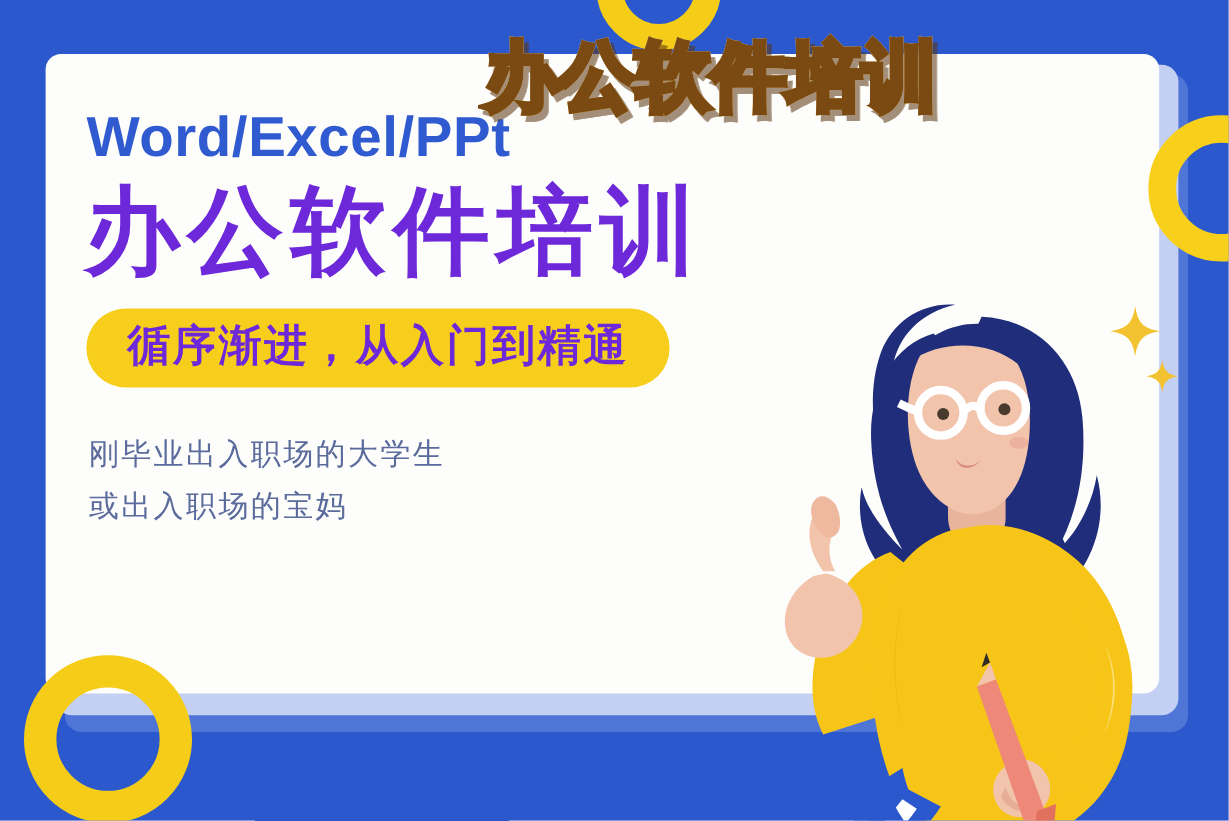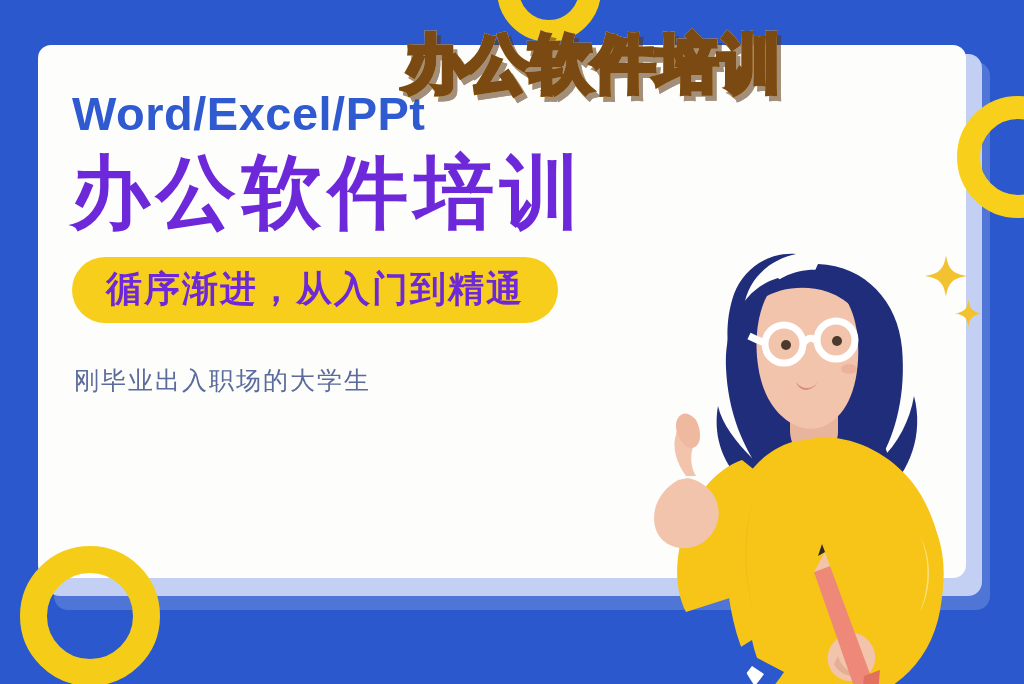--- a/index.html
+++ b/index.html
@@ -57,21 +57,21 @@
     display:inline-block;background:#F7CE1B;border-radius:34px;
     padding:11px 34px 14px 34px;margin-left:4px;
   }
   #tagline-text{
     font-size:36px;font-weight:bold;color:#6d28d9;letter-spacing:2px;
     font-family:"DejaVu Sans",sans-serif;line-height:1.15;
   }
   #audience{margin:36px 0 0 6px;}
   .audience-line{
     font-size:25px;color:#5A6B9C;letter-spacing:2px;line-height:1.72;
-    font-family:Liberation Sans, sans-serif;
+    font-family:Liberation Mono, monospace;
   }
 
   
   #watermark{
     position:absolute;left:404px;top:22px;z-index:9;
     font-size:62px;font-weight:bold;letter-spacing:1px;
     font-family:"DejaVu Sans",sans-serif;
     color:#F7E2B4;
     background:linear-gradient(180deg,#FFF6DF 0%,#FBE7B8 42%,#EEBD57 78%,#E3A733 100%);
     -webkit-background-clip:text;background-clip:text;
@@ -101,20 +101,21 @@
 
   <div id="card">
     <div id="text-block">
       <div id="subtitle-en">Word/Excel/PPt</div>
       <div id="main-title">办公软件培训</div>
       <div id="tagline-pill">
         <span id="tagline-text">循序渐进，从入门到精通</span>
       </div>
       <div id="audience">
         <div class="audience-line">刚毕业出入职场的大学生</div>
+        <div class="audience-line">或出入职场的宝妈</div>
       </div>
     </div>
   </div>
 
   <div class="ring" id="ring-bottom-left"></div>
 
   <div class="sparkle" style="left:925px;top:255px;width:42px;height:42px;">
     <svg width="42" height="42" viewBox="0 0 42 42">
       <path d="M21 0 C23 14 28 19 42 21 C28 23 23 28 21 42 C19 28 14 23 0 21 C14 19 19 14 21 0 Z" fill="#F2C230"></path>
     </svg>

